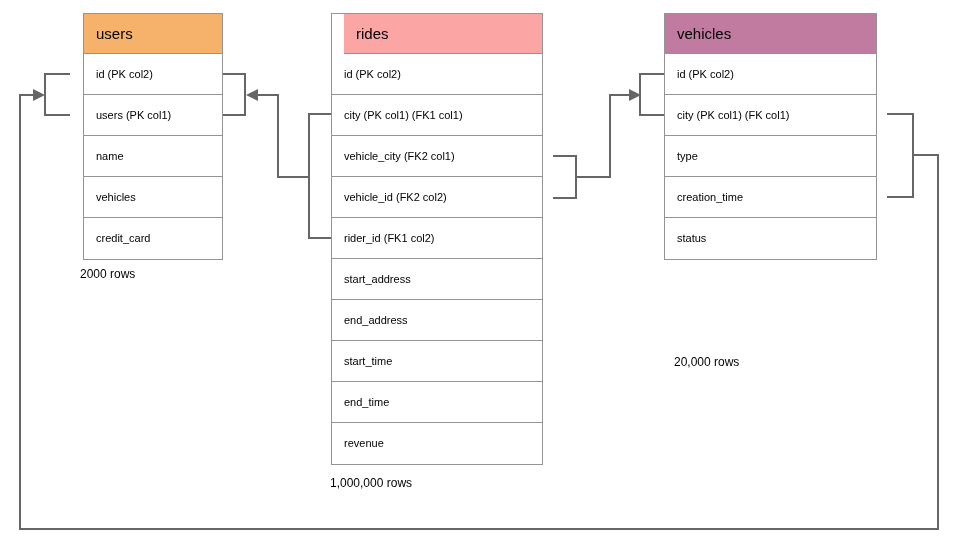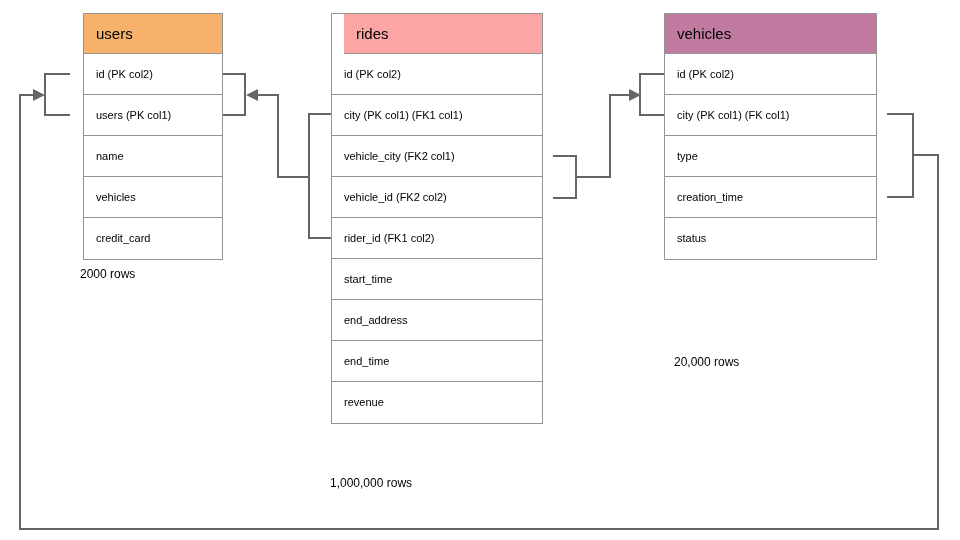--- a/index.html
+++ b/index.html
@@ -107,22 +107,23 @@
         <div class="table-row">credit_card</div>
       </div>
       <div class="rows-label" style="left: 80px; top: 267px;">2000 rows</div>
       <div class="table" style="left: 331px; top: 13px; width: 210px;">
         <div class="table-header" style="background: #fca5a5; margin-left: 12px;">rides</div>
         <div class="table-row">id (PK col2)</div>
         <div class="table-row">city (PK col1) (FK1 col1)</div>
         <div class="table-row">vehicle_city (FK2 col1)</div>
         <div class="table-row">vehicle_id (FK2 col2)</div>
         <div class="table-row">rider_id (FK1 col2)</div>
+        <div class="table-row">start_address</div>
+        <div class="table-row">end_address</div>
         <div class="table-row">start_time</div>
-        <div class="table-row">end_address</div>
         <div class="table-row">end_time</div>
         <div class="table-row">revenue</div>
       </div>
       <div class="rows-label" style="left: 330px; top: 476px;">1,000,000 rows</div>
       <div class="table" style="left: 664px; top: 13px; width: 211px;">
         <div class="table-header" style="background: rgb(194, 123, 160);">vehicles</div>
         <div class="table-row">id (PK col2)</div>
         <div class="table-row">city (PK col1) (FK col1)</div>
         <div class="table-row">type</div>
         <div class="table-row">creation_time</div>

